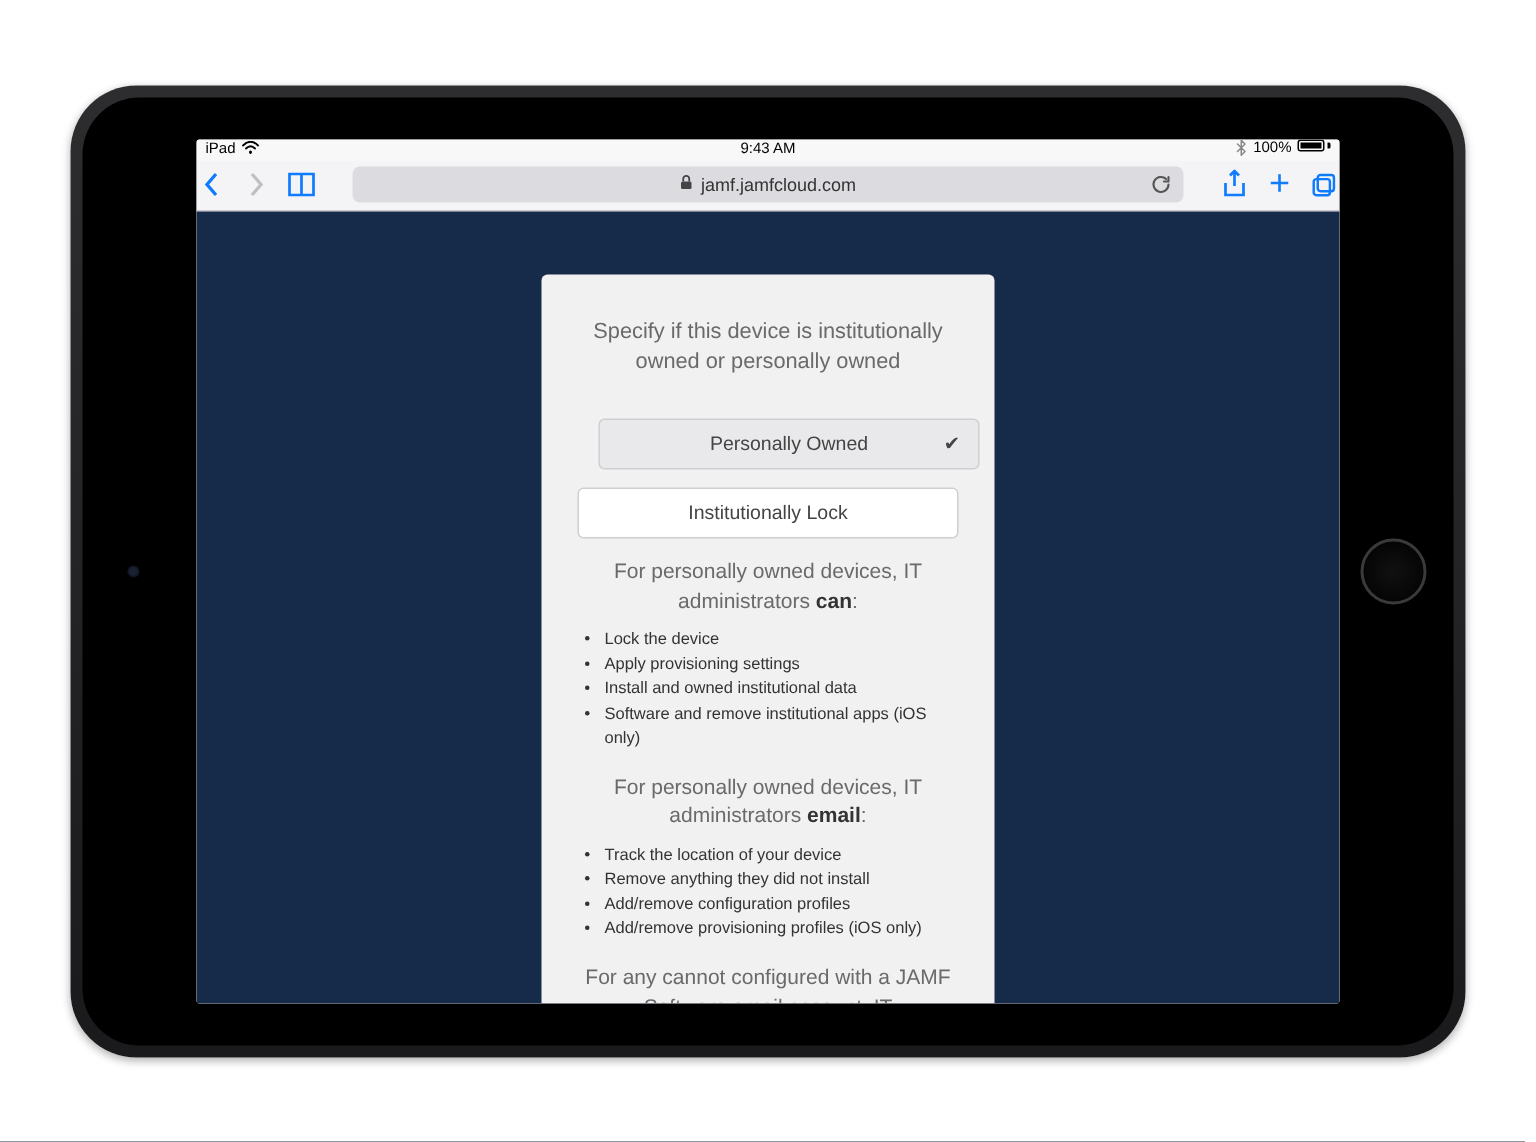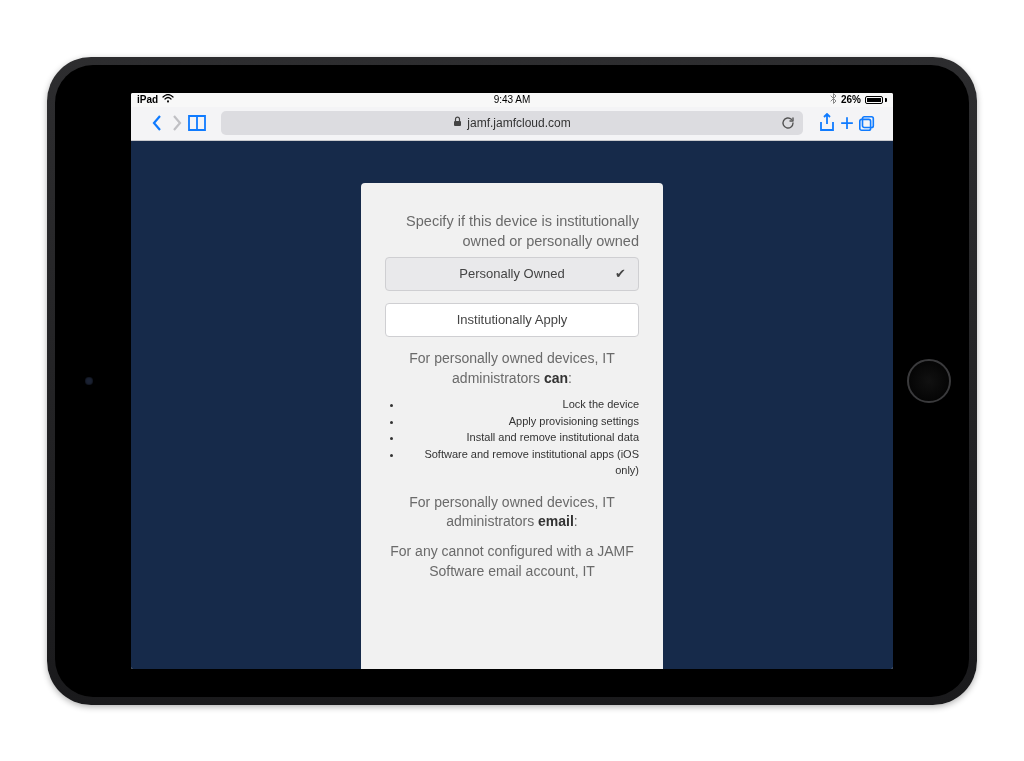--- a/index.html
+++ b/index.html
@@ -64,39 +64,40 @@
   .status-bar {
     height: 14px;
     font-size: 10px;
     color: #000;
     display:flex;
     align-items:center;
     justify-content:space-between;
     padding: 0 6px;
     background:#f8f8f8;
   }
-  .status-left, .status-right { display:flex; align-items:center; gap:4px;font-weight:bold;}
+  .status-left, .status-right { display:flex; align-items:flex-start; gap:4px;}
   .status-center { position:absolute; left:50%; transform:translateX(-50%); font-weight:500;}
   .wifi-icon, .bt-icon { display:inline-block;}
   .battery {
     display:inline-flex; align-items:center; gap:2px;
   }
   .battery-body {
     width:18px; height:8px; border:1px solid #000; border-radius:2px; position:relative;
   }
   .battery-fill { position:absolute; left:1px; top:1px; bottom:1px; right:1px; background:#000;}
   .battery-tip { width:2px; height:4px; background:#000; border-radius:0 1px 1px 0;}
   
   .browser-bar {
     height: 34px;
     background: #f4f4f6;
     border-bottom: 1px solid #c9c9cd;
     display:flex;
     align-items:center;
-    padding: 0 16px;
+    padding: 0 0;
+    gap: 10px;
   }
   .nav-btn {
     width: 20px; height:28px;
     display:flex; align-items:center; justify-content:center;
     color:#0f7bff;
   }
   .nav-btn.disabled { color:#c0c0c4;}
   .nav-btn svg { width:14px; height:18px; stroke:currentColor; fill:none; stroke-width:2.2;}
   .bookmarks-btn svg{ width:20px; height:18px; stroke:#0f7bff; fill:none; stroke-width:1.8;}
   .url-bar {
@@ -136,41 +137,42 @@
   }
   .card {
     width: 302px;
     background:#f1f1f1;
     border-radius:4px 4px 0 0;
     padding: 28px 24px 0;
     color:#444;
     font-weight:300;
   }
   .card .prompt {
-    text-align:right;
+    text-align:center;
     font-size:14.5px;
     line-height:1.4;
     color:#6a6a6a;
-    margin-bottom:6px;
+    margin-bottom:28px;
   }
   .opt-btn {
     position:relative;
     display:block;
     width:100%;
     height:34px;
     border-radius:4px;
     border:1px solid #cfcfd2;
     font-size:13px;
     margin-bottom:12px;
     text-align:center;
     line-height:32px;
     cursor:pointer;
   }
   .opt-btn.selected {
     background:#e9e9eb;
+    margin-left:14px;
   }
   .opt-btn.unselected {
     background:#fff;
   }
   .opt-btn .check {
     position:absolute;
     right:12px; top:50%; transform:translateY(-50%);
     font-size:13px;
   }
   .section-head {
@@ -179,21 +181,20 @@
     color:#6a6a6a;
     line-height:1.4;
     margin: 10px 0 8px;
     font-weight:300;
   }
   .section-head b { color:#333; font-weight:600;}
   ul.caps {
     list-style: disc;
     padding-left: 18px;
     margin-bottom: 14px;
-    text-align: right;
   }
   ul.caps li {
     font-size:11px;
     color:#333;
     line-height:1.5;
     font-weight:400;
   }
 </style>
 </head>
 <body>
@@ -215,21 +216,21 @@
               </svg>
           </span>
         </div>
         <div class="status-center">9:43 AM</div>
         <div class="status-right">
           <span class="bt-icon">
             <svg width="7" height="11" viewBox="0 0 7 11">
                 <path d="M1 3 L6 8 L3.5 10.5 L3.5 0.5 L6 3 L1 8" stroke="#888" fill="none" stroke-width="1" stroke-linejoin="round" stroke-linecap="round"></path>
               </svg>
           </span>
-          <span>26%</span>
+          <span>100%</span>
           <span class="battery">
             <span class="battery-body">
                 <span class="battery-fill"></span>
               </span>
               <span class="battery-tip"></span>
           </span>
         </div>
       </div>
 
       <div class="browser-bar">
@@ -282,36 +283,42 @@
 
       <div class="page">
         <div class="card">
           <div class="prompt">Specify if this device is institutionally owned or personally owned</div>
 
           <div class="opt-btn selected">
             <span>Personally Owned</span>
             <span class="check">✔</span>
           </div>
           <div class="opt-btn unselected">
-            <span>Institutionally Apply</span>
+            <span>Institutionally Lock</span>
           </div>
 
           <div class="section-head">
             <span>For personally owned devices, IT administrators </span><b>can</b><span>:</span>
           </div>
           <ul class="caps">
             <li>Lock the device</li>
             <li>Apply provisioning settings</li>
-            <li>Install and remove institutional data</li>
+            <li>Install and owned institutional data</li>
             <li>Software and remove institutional apps (iOS only)</li>
           </ul>
 
           <div class="section-head">
             <span>For personally owned devices, IT administrators </span><b>email</b><span>:</span>
           </div>
+          <ul class="caps">
+            <li>Track the location of your device</li>
+            <li>Remove anything they did not install</li>
+            <li>Add/remove configuration profiles</li>
+            <li>Add/remove provisioning profiles (iOS only)</li>
+          </ul>
 
           <div class="section-head">For any cannot configured with a JAMF Software email account, IT</div>
         </div>
       </div>
 
     </div>
   </div>
 </div>
 
 </body></html>

